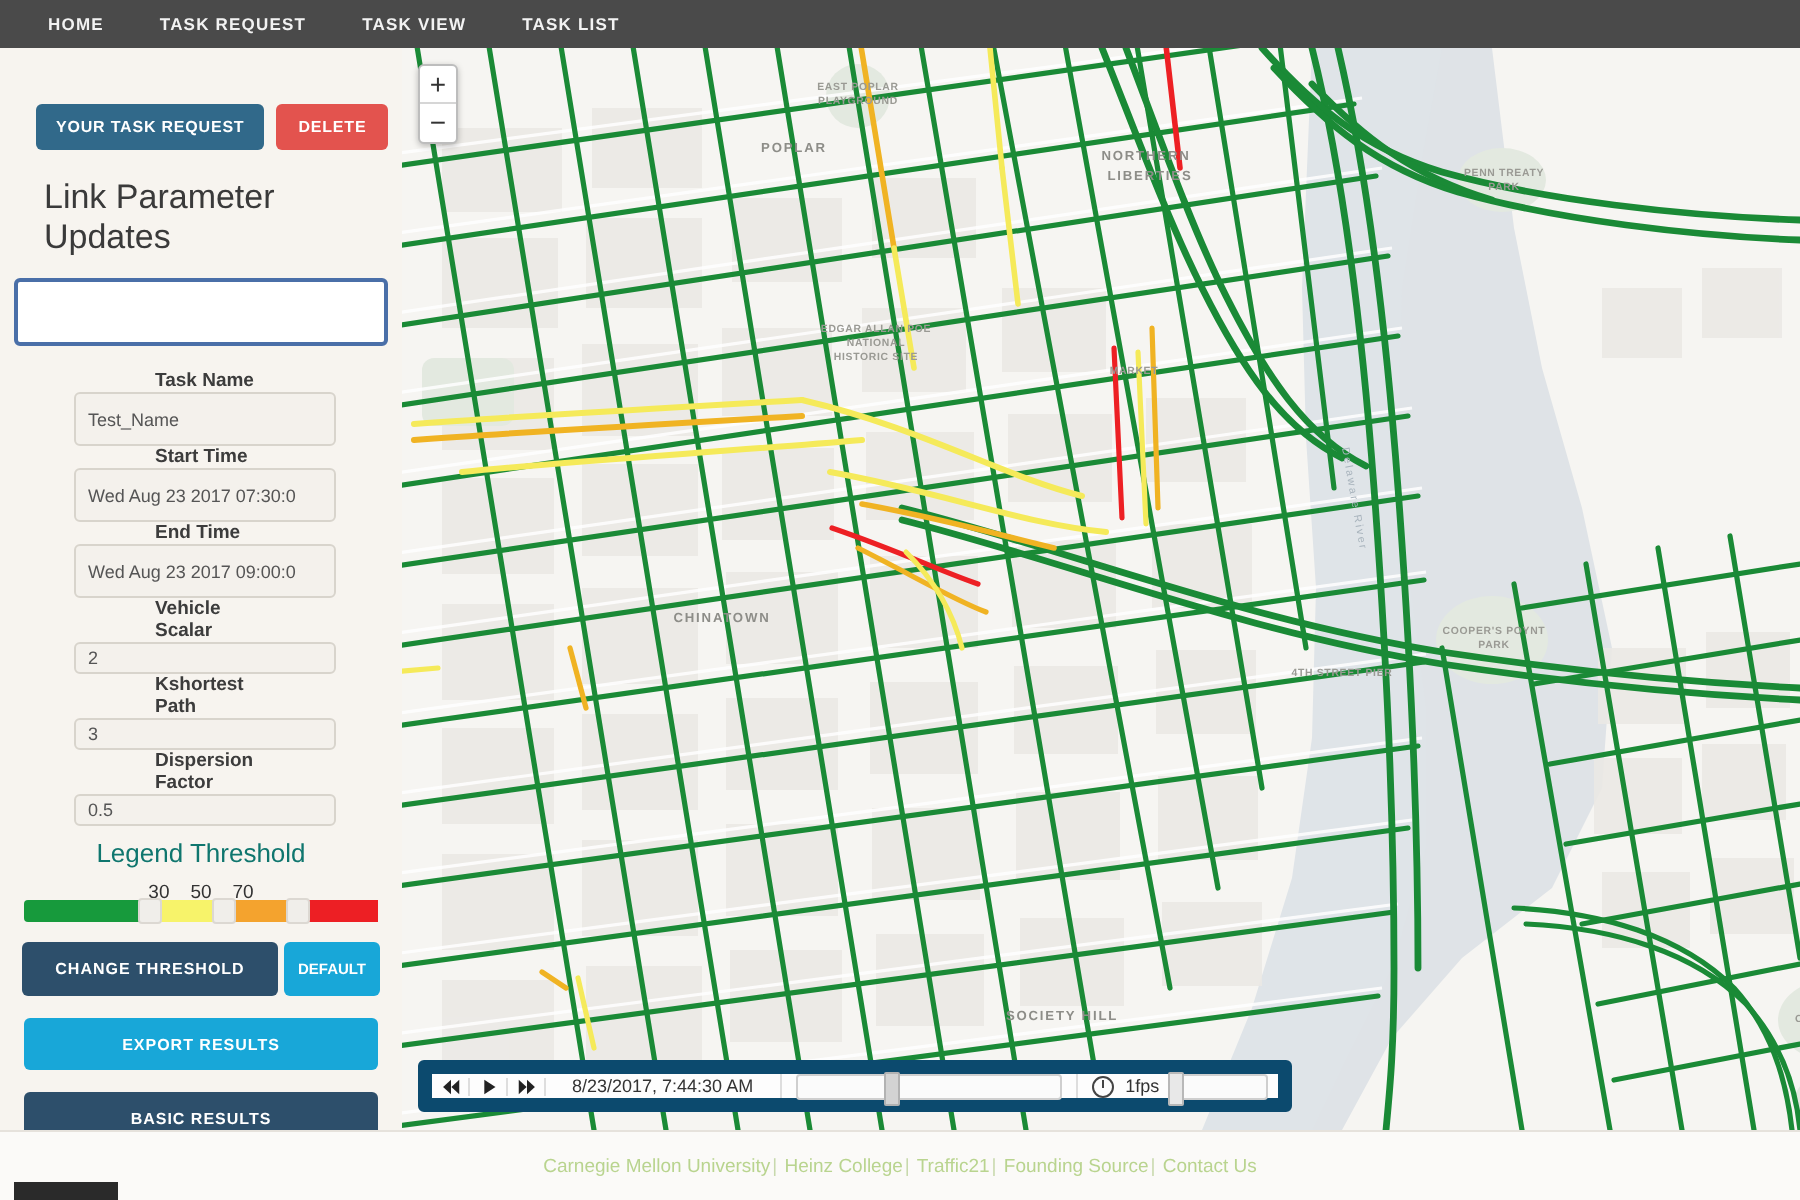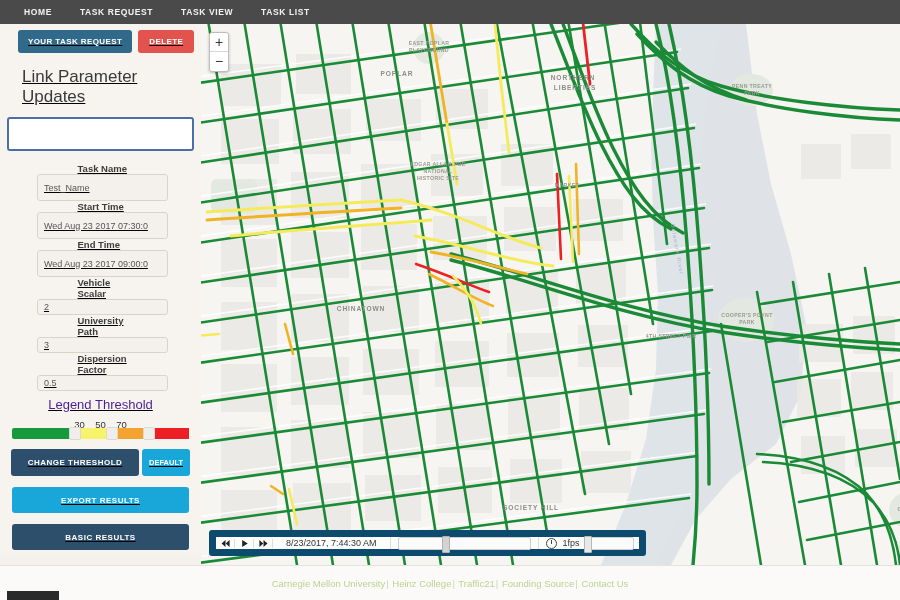--- a/index.html
+++ b/index.html
@@ -26,26 +26,25 @@
     font-weight: bold;
     letter-spacing: 0.6px;
     padding: 0 14px;
     line-height: 24px;
     cursor: pointer;
     white-space: nowrap;
   }
 
   
   .sidebar {
-    position: absolute; top: 12px; left: 0;
+    position: absolute; top: 24px; left: 0;
     width: 201px; height: 541px;
     background: #f7f4ef;
     z-index: 30;
-    padding: 10px 0 0 0;
-    text-decoration: underline;
+    padding: 20px 0 0 0;
   }
   .side-btn-row {
     display: flex; gap: 6px;
     padding: 8px 0 0 18px;
   }
   .btn {
     border: none; border-radius: 3px;
     color: #fff;
     font-size: 8px; font-weight: bold;
     letter-spacing: 0.4px;
@@ -100,21 +99,21 @@
     color: #555;
     padding: 0 6px;
     font-family: "Liberation Sans", sans-serif;
     outline: none;
   }
 
   
   .legend-title {
     text-align: center;
     font-size: 13px;
-    color: #4c1d95;
+    color: #0f766e;
     margin-top: 6px;
   }
   .legend-nums {
     position: relative;
     height: 13px;
     margin: 2px 0 0 0;
     text-align: center;
   }
   .legend-nums span {
     font-size: 9.5px;
@@ -379,21 +378,21 @@
       </div>
       <div class="form-row">
         <div class="form-label">End Time</div>
         <input class="form-input" value="Wed Aug 23 2017 09:00:0" style="">
       </div>
       <div class="form-row">
         <div class="form-label">Vehicle Scalar</div>
         <input class="form-input" value="2" style="">
       </div>
       <div class="form-row">
-        <div class="form-label">University Path</div>
+        <div class="form-label">Kshortest Path</div>
         <input class="form-input" value="3" style="">
       </div>
       <div class="form-row">
         <div class="form-label">Dispersion Factor</div>
         <input class="form-input" value="0.5" style="">
       </div>
     </div>
 
     <div class="legend-title">Legend Threshold</div>
 

